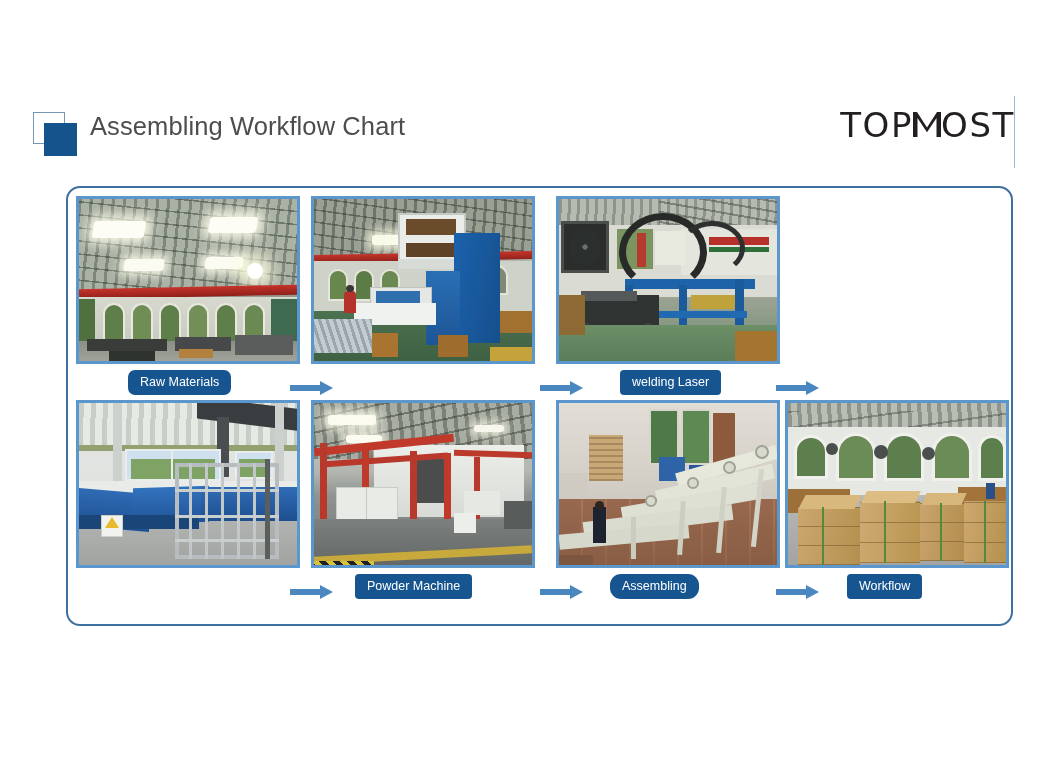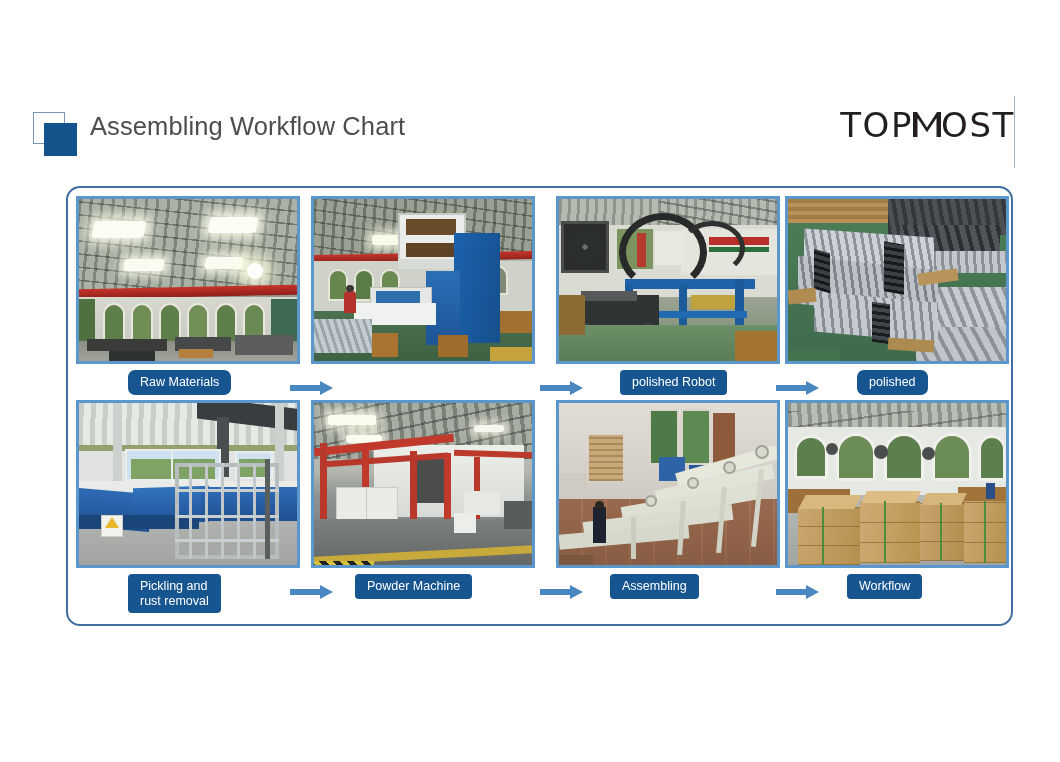--- a/index.html
+++ b/index.html
@@ -276,54 +276,26 @@
           <div class="sc" style="left:22px;top:92px;width:56px;height:10px;background:#55595a;"></div>
           <div class="sc" style="left:24px;top:124px;width:6px;height:36px;background:#3a3e3c;"></div>
           <div class="sc" style="left:86px;top:124px;width:6px;height:32px;background:#3a3e3c;"></div>
 
           <div class="sc" style="left:0;top:126px;width:100%;height:42px;background:linear-gradient(#6c8f68,#587a56);"></div>
           <div class="sc" style="left:132px;top:96px;width:44px;height:14px;background:#c0a23c;"></div>
           <div class="sc" style="left:176px;top:132px;width:42px;height:30px;background:#a5752f;"></div>
           <div class="sc" style="left:0;top:96px;width:26px;height:40px;background:#8d6a34;"></div>
         </div>
       </div>
-      <div class="stage-label r2" style="left:64px;">polished Robot</div>
+      <div class="stage-label r2" style="left:64px;">welding Laser</div>
     </div>
     <svg class="arrow" style="left:708px;" viewBox="0 0 44 16">
         <polygon points="0,5 30,5 30,1 43,8 30,15 30,11 0,11" fill="#4a87c0"></polygon>
       </svg>
 
-    <div class="stage" style="left:717px;">
-      <div class="stage-thumb">
-        <div class="scene" style="background:linear-gradient(#4e7f58,#3f6b4c);">
-
-          <div class="sc" style="left:0;top:0;width:110px;height:24px;background:repeating-linear-gradient(0deg,#b99157 0 4px,#a07c46 4px 8px);"></div>
-          <div class="sc" style="left:100px;top:0;width:118px;height:36px;background:repeating-linear-gradient(80deg,#35383a 0 4px,#4d5154 4px 9px);"></div>
-          <div class="sc" style="left:112px;top:26px;width:100px;height:32px;background:repeating-linear-gradient(76deg,#2d3032 0 4px,#50555a 4px 10px);"></div>
-
-          <div class="sc" style="left:146px;top:52px;width:72px;height:22px;background:repeating-linear-gradient(86deg,#8d9196 0 3px,#c2c8cd 3px 8px);"></div>
-          <div class="sc" style="left:150px;top:88px;width:68px;height:58px;background:repeating-linear-gradient(68deg,#8f959a 0 4px,#c6ccd1 4px 10px);"></div>
-          <div class="sc" style="left:128px;top:128px;width:90px;height:40px;background:repeating-linear-gradient(62deg,#8b9196 0 4px,#bfc5ca 4px 11px);"></div>
-
-          <div class="sc" style="left:16px;top:34px;width:130px;height:54px;background:repeating-linear-gradient(80deg,#8c9298 0 3px,#ccd2d7 3px 8px);transform:skewY(4deg);"></div>
-          <div class="sc" style="left:10px;top:64px;width:140px;height:48px;background:repeating-linear-gradient(82deg,#7e848a 0 3px,#bcc2c8 3px 8px);transform:skewY(6deg);"></div>
-          <div class="sc" style="left:26px;top:98px;width:124px;height:40px;background:repeating-linear-gradient(84deg,#878d93 0 3px,#c4cad0 3px 9px);transform:skewY(5deg);"></div>
-
-          <div class="sc" style="left:26px;top:52px;width:16px;height:40px;background:repeating-linear-gradient(0deg,#16181a 0 3px,#3b4044 3px 7px);transform:skewY(16deg);"></div>
-          <div class="sc" style="left:96px;top:44px;width:20px;height:50px;background:repeating-linear-gradient(0deg,#16181a 0 3px,#3b4044 3px 7px);transform:skewY(10deg);"></div>
-          <div class="sc" style="left:84px;top:104px;width:18px;height:40px;background:repeating-linear-gradient(0deg,#1a1c1e 0 3px,#41464a 3px 7px);transform:skewY(8deg);"></div>
-
-          <div class="sc" style="left:0;top:90px;width:28px;height:14px;background:#b08c52;transform:rotate(-6deg);"></div>
-          <div class="sc" style="left:100px;top:140px;width:46px;height:12px;background:#ad8a50;transform:rotate(4deg);"></div>
-          <div class="sc" style="left:130px;top:72px;width:40px;height:12px;background:#b8945a;transform:rotate(-8deg);"></div>
-          <div class="sc" style="left:0;top:150px;width:52px;height:18px;background:#43724f;"></div>
-        </div>
-      </div>
-      <div class="stage-label" style="left:72px;">polished</div>
-    </div>
   </div>
 
   <div class="stage-row" id="row-bottom">
 
     <div class="stage" style="left:8px;">
       <div class="stage-thumb">
         <div class="scene" style="background:linear-gradient(#e3e6e4,#dfe2df 55%,#b9bcba 72%,#a7aaa8 100%);">
 
           <div class="sc" style="left:0;top:0;width:100%;height:44px;background:repeating-linear-gradient(92deg,#c9cdc8 0 5px,#e6eae5 5px 12px);"></div>
           <div class="sc" style="left:0;top:42px;width:100%;height:6px;background:#93a06f;"></div>
@@ -357,22 +329,20 @@
           <div class="sc" style="left:126px;top:60px;width:3px;height:96px;background:#c2c7c9;"></div>
           <div class="sc" style="left:142px;top:60px;width:3px;height:96px;background:#c2c7c9;"></div>
           <div class="sc" style="left:158px;top:60px;width:3px;height:96px;background:#c2c7c9;"></div>
           <div class="sc" style="left:174px;top:60px;width:3px;height:96px;background:#c2c7c9;"></div>
           <div class="sc" style="left:96px;top:86px;width:104px;height:3px;background:#c9cecf;"></div>
           <div class="sc" style="left:96px;top:112px;width:104px;height:3px;background:#c9cecf;"></div>
           <div class="sc" style="left:96px;top:136px;width:104px;height:3px;background:#c9cecf;"></div>
           <div class="sc" style="left:186px;top:56px;width:5px;height:100px;background:#5a5e5c;"></div>
         </div>
       </div>
-      <div class="stage-label r2" style="left:52px;text-align:left;">Pickling and
-rust removal</div>
     </div>
     <svg class="arrow" style="left:222px;" viewBox="0 0 44 16">
         <polygon points="0,5 30,5 30,1 43,8 30,15 30,11 0,11" fill="#4a87c0"></polygon>
       </svg>
 
     <div class="stage" style="left:243px;">
       <div class="stage-thumb">
         <div class="scene" style="background:linear-gradient(#c5c8c0,#b3b7af 42%,#8e9290 58%,#6f7372 100%);">
 
           <div class="sc" style="left:0;top:0;width:100%;height:56px;background:repeating-linear-gradient(84deg,#7c8178 0 4px,#a7ada2 4px 11px);"></div>
@@ -445,21 +415,21 @@
           <div class="sc" style="left:196px;top:42px;width:14px;height:14px;background:#d8dace;border:2px solid #9fa396;border-radius:50%;box-sizing:border-box;"></div>
           <div class="sc" style="left:164px;top:58px;width:13px;height:13px;background:#d8dace;border:2px solid #9fa396;border-radius:50%;box-sizing:border-box;"></div>
           <div class="sc" style="left:128px;top:74px;width:12px;height:12px;background:#d8dace;border:2px solid #9fa396;border-radius:50%;box-sizing:border-box;"></div>
           <div class="sc" style="left:86px;top:92px;width:12px;height:12px;background:#d8dace;border:2px solid #9fa396;border-radius:50%;box-sizing:border-box;"></div>
 
           <div class="sc" style="left:34px;top:104px;width:13px;height:36px;background:#1d2230;"></div>
           <div class="sc" style="left:36px;top:98px;width:9px;height:9px;background:#2a2520;border-radius:50%;"></div>
           <div class="sc" style="left:0;top:152px;width:34px;height:16px;background:#7d5640;"></div>
         </div>
       </div>
-      <div class="stage-label r2" style="left:54px;">Assembling</div>
+      <div class="stage-label r2" style="left:54px;border-radius:11px;">Assembling</div>
     </div>
     <svg class="arrow" style="left:708px;" viewBox="0 0 44 16">
         <polygon points="0,5 30,5 30,1 43,8 30,15 30,11 0,11" fill="#4a87c0"></polygon>
       </svg>
 
     <div class="stage" style="left:717px;">
       <div class="stage-thumb">
         <div class="scene" style="background:linear-gradient(#dcdfda,#d3d6d1 48%,#b2b5b1 62%,#a2a5a1 100%);">
 
           <div class="sc" style="left:0;top:0;width:100%;height:26px;background:repeating-linear-gradient(88deg,#8f948c 0 4px,#b9beb5 4px 10px);"></div>

